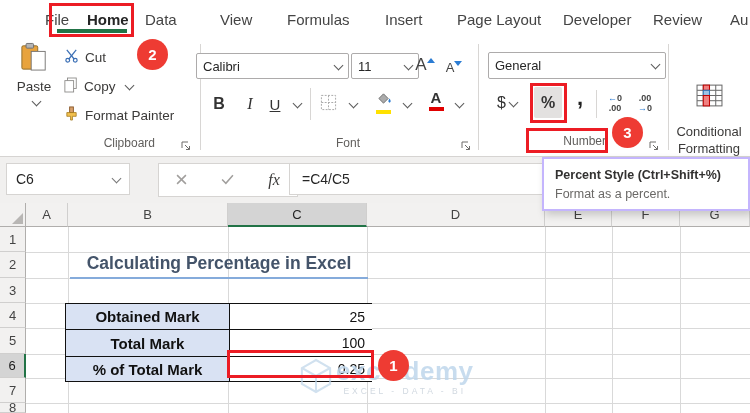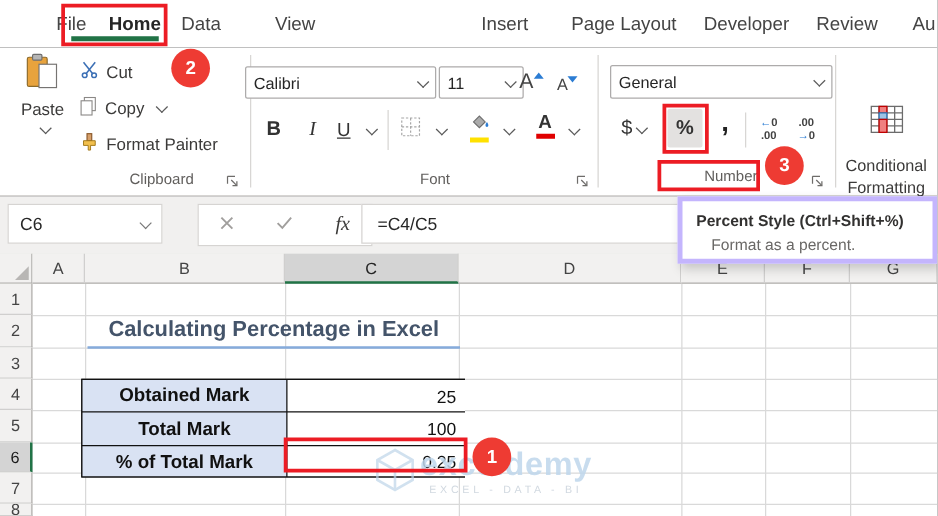--- a/index.html
+++ b/index.html
@@ -49,35 +49,36 @@
           grid-template-columns:163px 142px;grid-template-rows:25px 26px 24px;border:1px solid #111;box-sizing:content-box;background:#111;grid-gap:1px;}
   .mtable .lbl{background:#d9e2f3;display:flex;align-items:center;justify-content:center;font-weight:bold;font-size:15px;color:#111;}
   .mtable .val{background:#fff;display:flex;align-items:center;justify-content:flex-end;padding-right:7px;font-size:14px;color:#111;box-sizing:border-box;}
   .wm{position:absolute;left:300px;top:155px;display:flex;align-items:flex-start;gap:4px;z-index:5;opacity:.85;}
   .wm-name{font-size:26px;font-weight:bold;color:#bfd7ec;letter-spacing:.5px;line-height:26px;}
   .wm-tag{font-size:8.5px;color:#c9d2db;letter-spacing:3px;text-align:center;margin-top:2px;}
   
   .ann-box{position:absolute;border:3px solid #ec1c24;box-sizing:border-box;z-index:10;}
   .ann-circle{position:absolute;width:31px;height:31px;border-radius:50%;background:#ee3b33;color:#fff;
               display:flex;align-items:center;justify-content:center;font-size:15px;font-weight:bold;z-index:11;}
-  .tooltip{position:absolute;left:542px;top:157px;width:208px;height:54px;background:#fff;border:4px solid #c4b5fd;
+  .tooltip{position:absolute;left:542px;top:157px;width:208px;height:54px;background:#fff;border:2px solid #c4b5fd;
            box-shadow:3px 4px 8px rgba(0,0,0,.18);box-sizing:border-box;padding:9px 11px;z-index:9;}
   .tooltip .tt-title{font-size:12.5px;font-weight:bold;color:#323130;white-space:nowrap;}
-  .tooltip .tt-desc{font-size:12.5px;color:#6a6866;margin-top:5px;margin-left:12px;}
+  .tooltip .tt-desc{font-size:12.5px;color:#6a6866;margin-top:5px;}
 </style>
 </head>
 <body>
 
 <div class="screen">
 
   <div class="tabbar">
     <div class="tab" style="left:45px">File</div>
     <div class="tab active" style="left:87px">Home</div>
     <div class="tab" style="left:145px">Data</div>
     <div class="tab" style="left:220px">View</div>
+    <div class="tab" style="left:287px">Formulas</div>
     <div class="tab" style="left:385px">Insert</div>
     <div class="tab" style="left:457px">Page Layout</div>
     <div class="tab" style="left:563px">Developer</div>
     <div class="tab" style="left:653px">Review</div>
     <div class="tab" style="left:730px">Au</div>
     <div class="tab-underline"></div>
   </div>
 
   <div class="ribbon">
 

